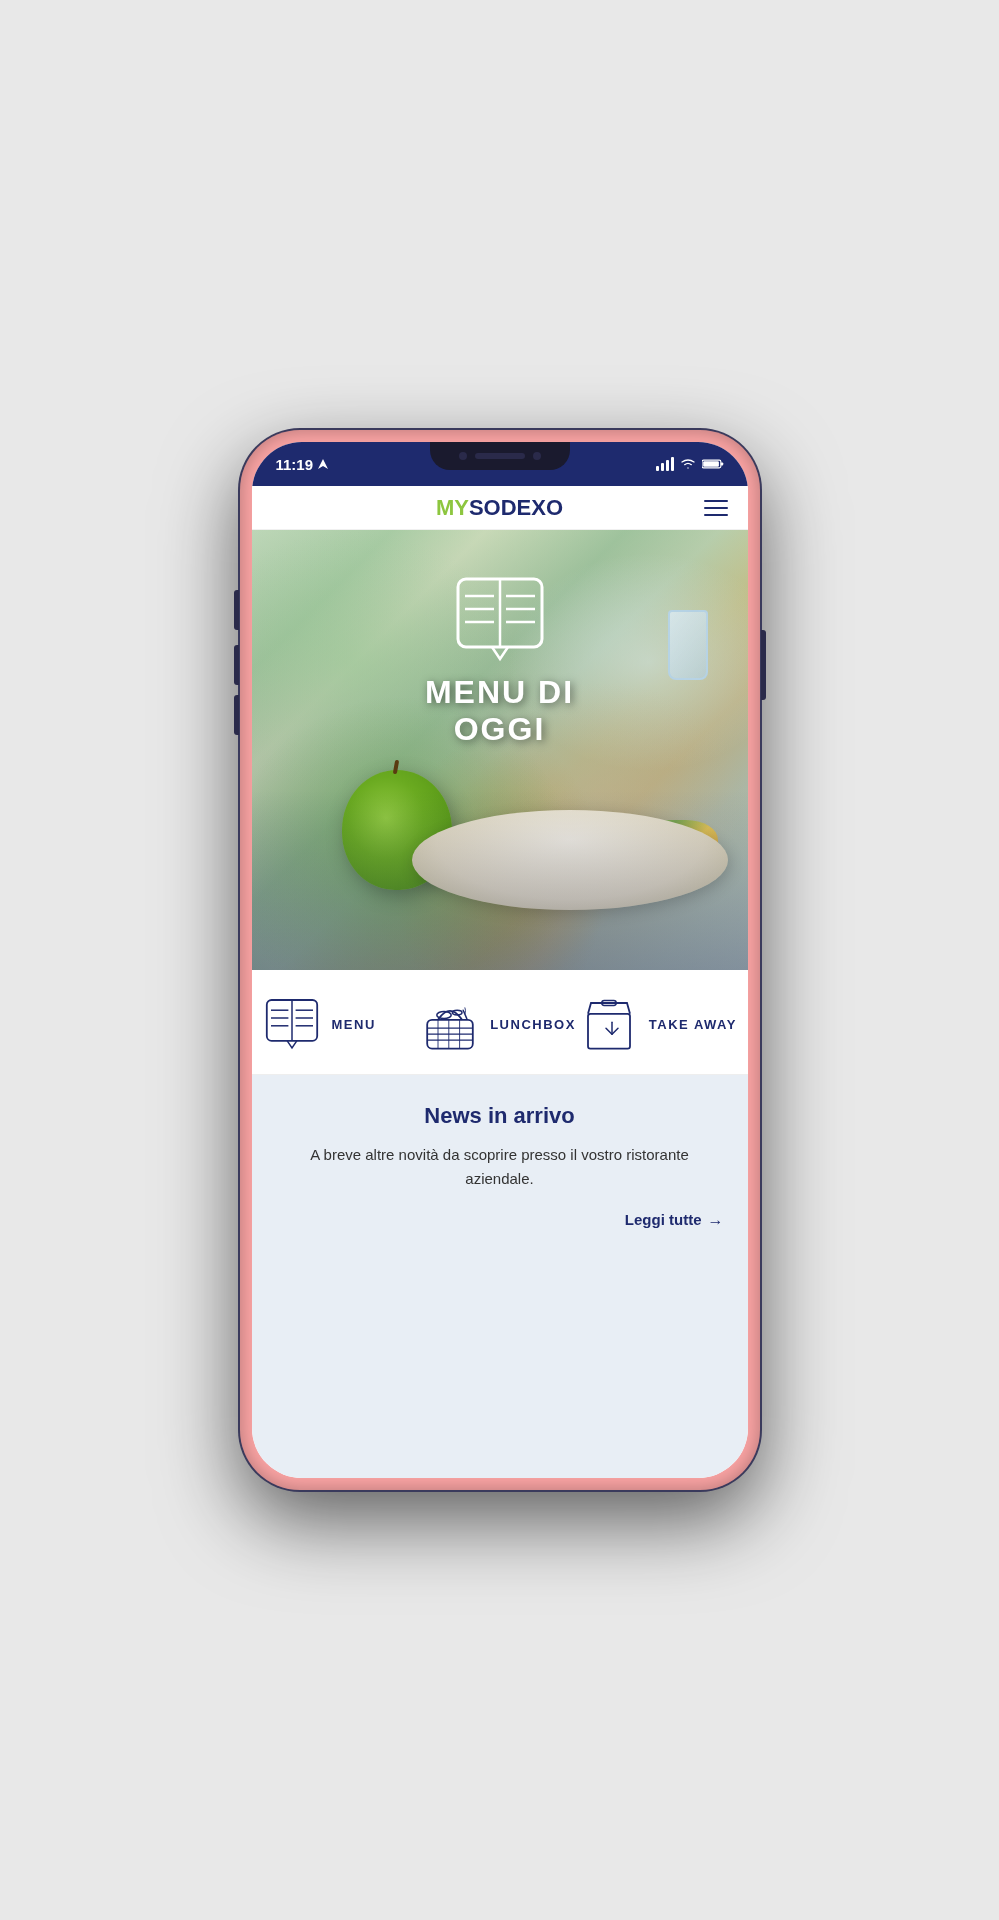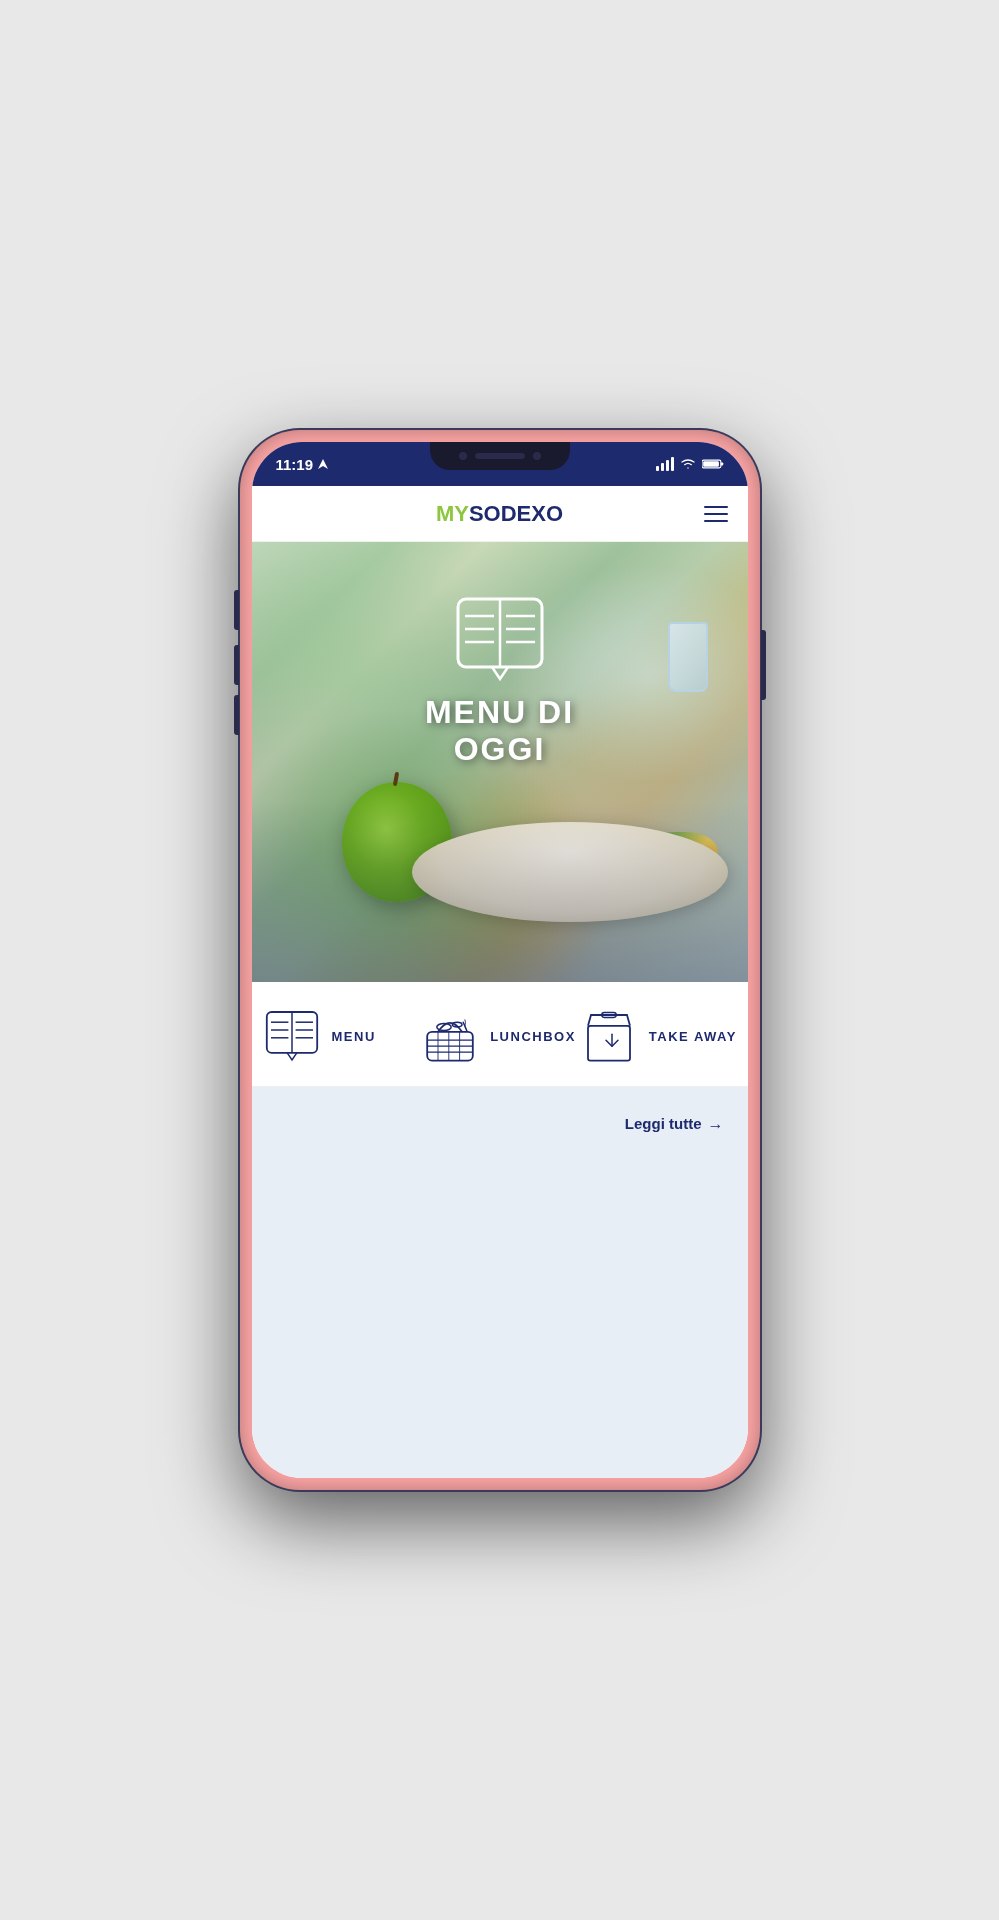--- a/index.html
+++ b/index.html
@@ -112,21 +112,21 @@
     .notch-speaker {
       width: 50px;
       height: 6px;
       background: #2a2a4a;
       border-radius: 3px;
     }
 
     
     .app-header {
       background: #fff;
-      height: 56px;
+      height: 44px;
       display: flex;
       align-items: center;
       justify-content: center;
       position: relative;
       border-bottom: 1px solid #f0f0f0;
       flex-shrink: 0;
     }
 
     .logo-my {
       color: #8dc63f;
@@ -286,21 +286,21 @@
       position: absolute;
       bottom: 0;
       left: 0; right: 0;
       height: 180px;
       background: linear-gradient(to top, rgba(30,42,110,0.3) 0%, transparent 100%);
     }
 
     
     .hero-icon-container {
       position: absolute;
-      top: 52px;
+      top: 44px;
       left: 50%;
       transform: translateX(-50%);
       display: flex;
       flex-direction: column;
       align-items: center;
     }
 
     .hero-book-icon {
       width: 100px;
       height: 90px;
@@ -536,20 +536,22 @@
 
           <path d="M45 52 L55 62 L65 52" stroke="#1e2a6e" stroke-width="2.5" stroke-linecap="round" stroke-linejoin="round" fill="none"></path>
           <line x1="55" y1="42" x2="55" y2="62" stroke="#1e2a6e" stroke-width="2.5" stroke-linecap="round"></line>
         </svg>
         <span class="nav-icon-label">TAKE AWAY</span>
       </div>
 
     </div>
 
     <div class="news-section">
+      <h2 class="news-title">News in arrivo</h2>
+      <p class="news-text">A breve altre novità da scoprire presso il vostro ristorante aziendale.</p>
       <div class="news-link">
         <span>Leggi tutte</span>
         <span class="arrow-right">→</span>
       </div>
     </div>
 
   </div>
 </div>
 
 </body></html>

